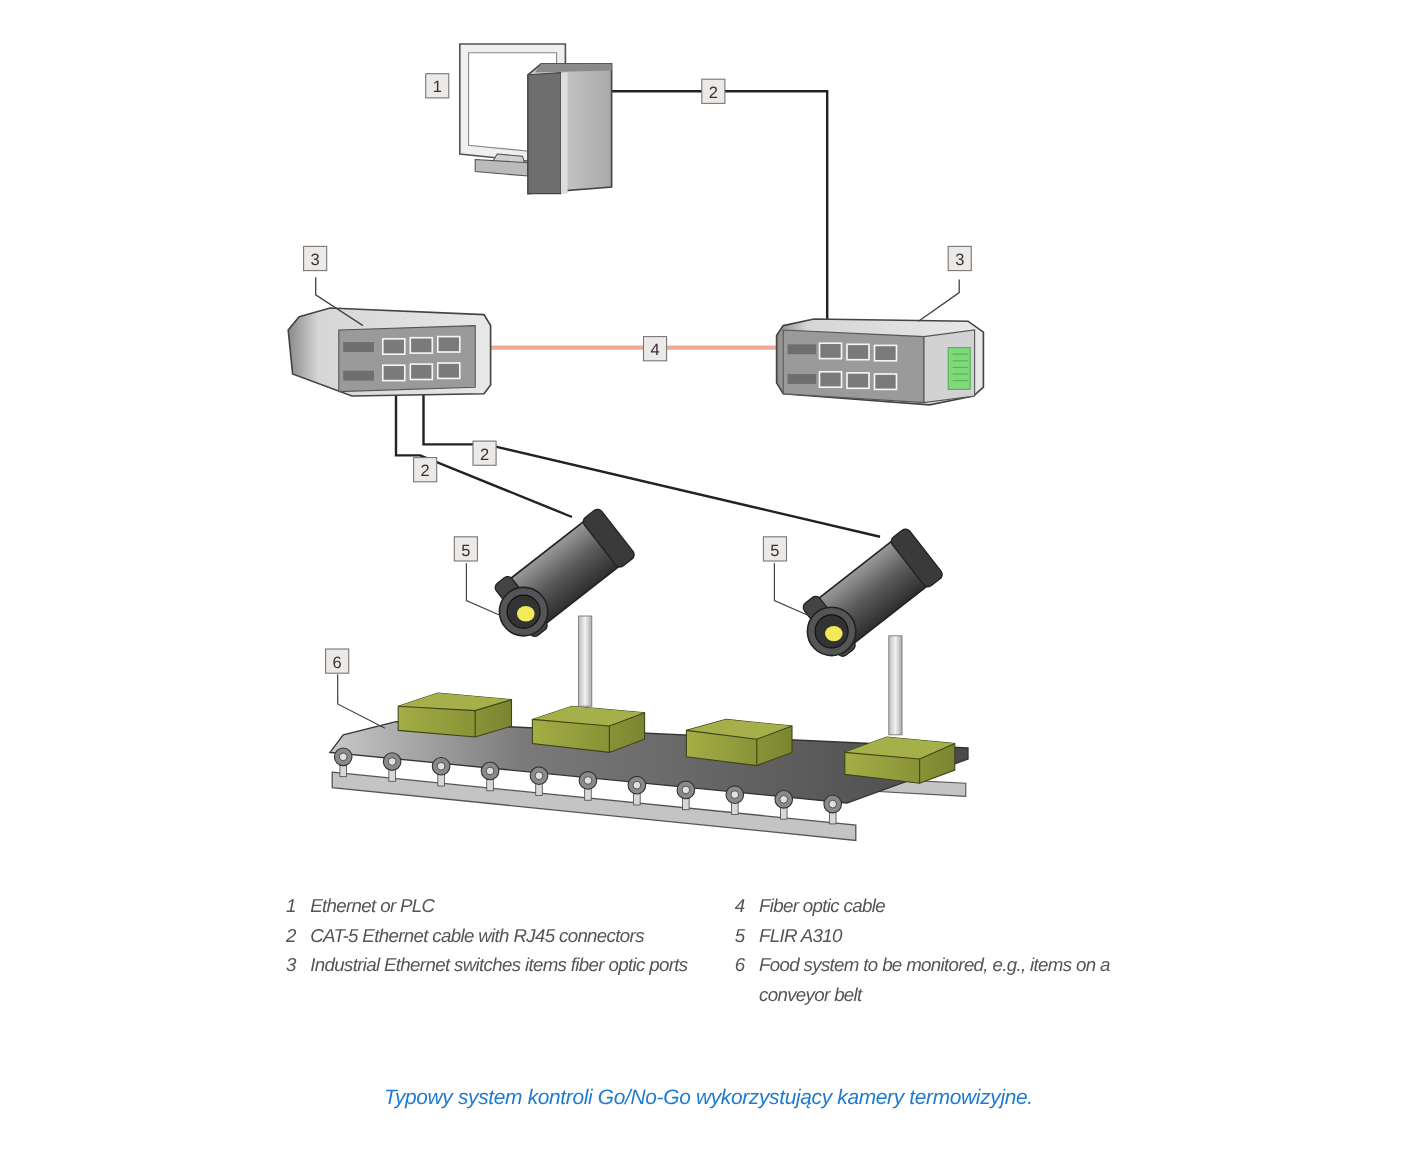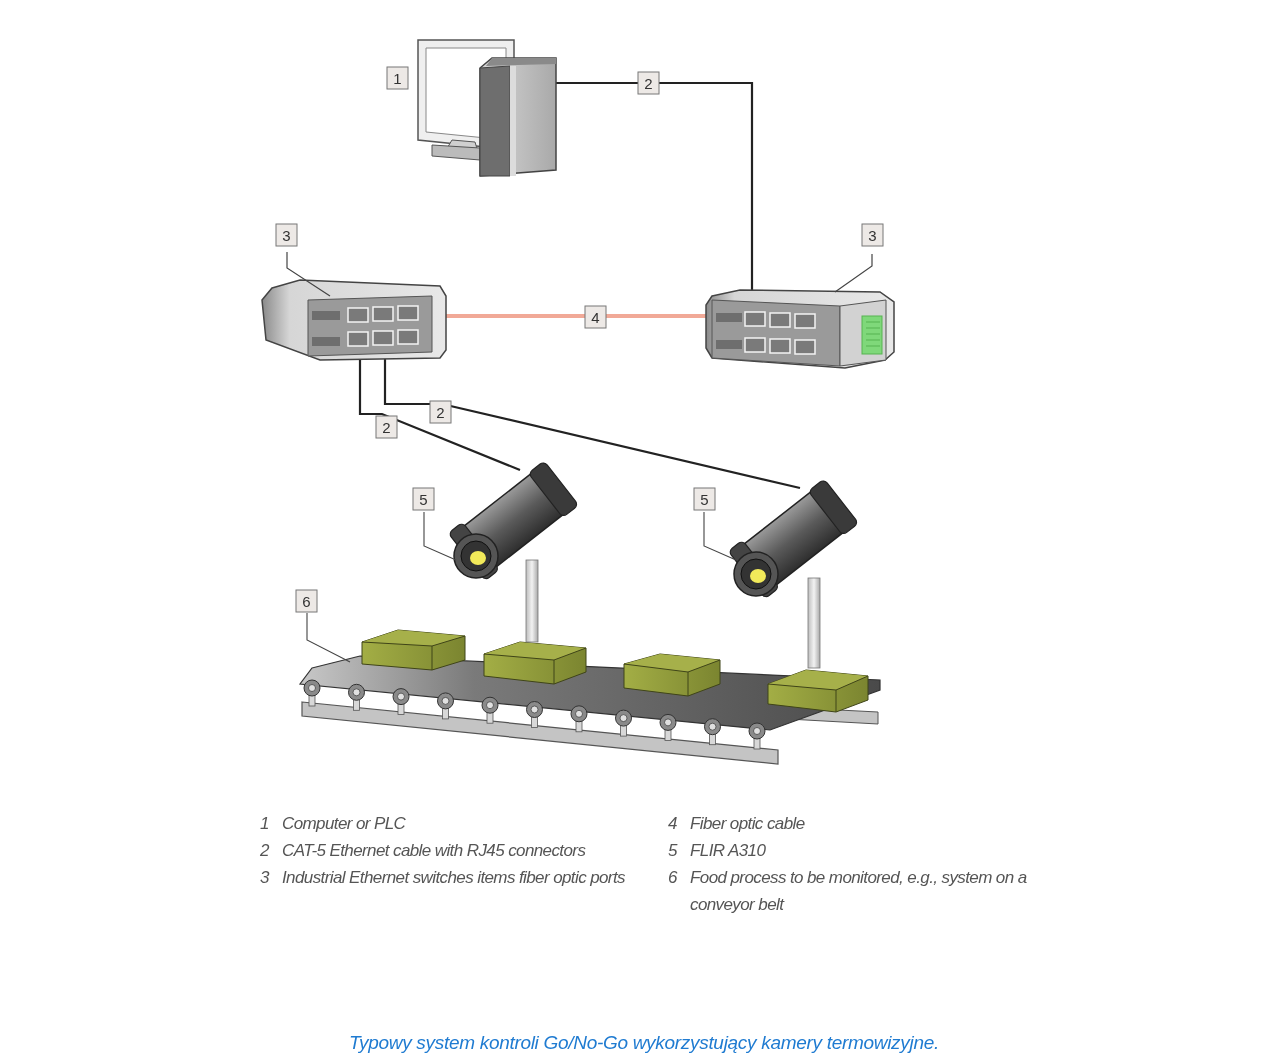--- a/index.html
+++ b/index.html
@@ -5,21 +5,21 @@
   html, body { margin: 0; padding: 0; background: #ffffff; }
   body { width: 1288px; height: 1062px; position: relative; overflow: hidden; font-family: "Liberation Sans", sans-serif; }
   #diagram { position: absolute; left: 0; top: 0; width: 1288px; height: 790px; }
   .callout-text { font-family: "Liberation Sans", sans-serif; font-size: 15px; fill: #333333; }
   .legend { position: absolute; top: 810px; font-family: "Liberation Sans", sans-serif; font-style: italic; font-size: 17px; color: #555555; line-height: 27px; letter-spacing: -0.6px; }
   .legend .item { display: flex; }
   .legend .num { width: 22px; flex: 0 0 22px; }
   .legend .txt { flex: 1; }
   #legend-left { left: 260px; width: 380px; }
   #legend-right { left: 668px; width: 380px; }
-  .caption { position: absolute; top: 988px; left: 0; width: 1288px; text-align: center; font-family: "Liberation Sans", sans-serif; font-style: italic; font-size: 19px; color: #1f7bd1; letter-spacing: -0.3px; margin-top: 44px; }
+  .caption { position: absolute; top: 988px; left: 0; width: 1288px; text-align: center; font-family: "Liberation Sans", sans-serif; font-style: italic; font-size: 19px; color: #1f7bd1; letter-spacing: -0.3px; }
 </style>
 </head>
 <body>
 
 <svg id="diagram" width="1288" height="790" viewBox="0 0 1288 790" xmlns="http://www.w3.org/2000/svg">
   <defs>
     <linearGradient id="gTower" x1="0" x2="1" y1="0" y2="0">
       <stop offset="0" stop-color="#d8d8d8"></stop>
         <stop offset="1" stop-color="#a9a9a9"></stop>
     </linearGradient>
@@ -253,21 +253,21 @@
   </g>
   <g>
     <rect x="296" y="590" width="21" height="22" fill="#ede9e6" stroke="#777" stroke-width="1"></rect>
     <text class="callout-text" x="306.5" y="607" text-anchor="middle">6</text>
   </g>
 </svg>
 
 <div id="legend-left" class="legend">
   <div class="item">
     <span class="num">1</span>
-    <span class="txt">Computer or PLC</span>
+    <span class="txt">Ethernet or PLC</span>
   </div>
   <div class="item">
     <span class="num">2</span>
     <span class="txt">CAT-5 Ethernet cable with RJ45 connectors</span>
   </div>
   <div class="item">
     <span class="num">3</span>
     <span class="txt">Industrial Ethernet switches items fiber optic ports</span>
   </div>
 </div>
@@ -276,17 +276,17 @@
   <div class="item">
     <span class="num">4</span>
     <span class="txt">Fiber optic cable</span>
   </div>
   <div class="item">
     <span class="num">5</span>
     <span class="txt">FLIR A310</span>
   </div>
   <div class="item">
     <span class="num">6</span>
-    <span class="txt">Food process to be monitored, e.g., system on a conveyor belt</span>
+    <span class="txt">Food system to be monitored, e.g., items on a conveyor belt</span>
   </div>
 </div>
 
 <div class="caption">Typowy system kontroli Go/No-Go wykorzystujący kamery termowizyjne.</div>
 
 </body></html>

